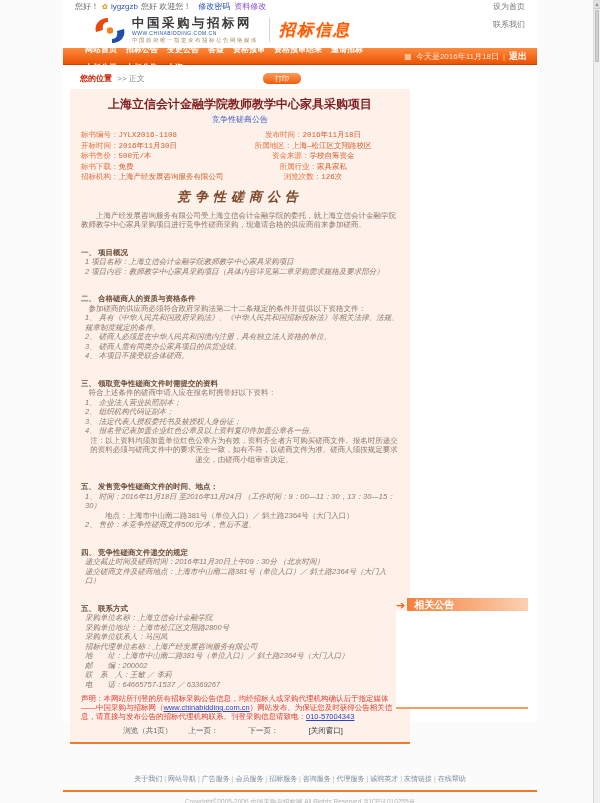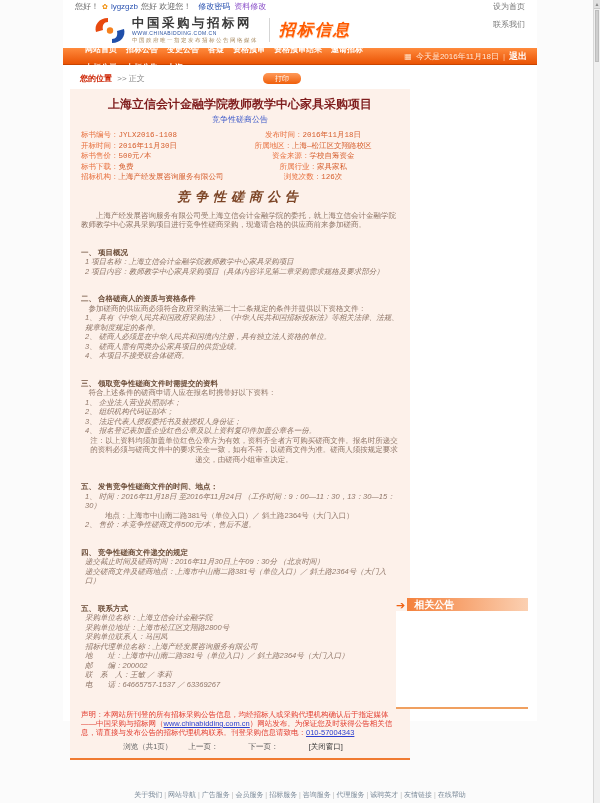--- a/index.html
+++ b/index.html
@@ -56,21 +56,21 @@
 
   .body { font-size:7.5px; line-height:9.5px; color:#8f7668; }
   .bl { }
   .bl.t-p { text-indent:2em; }
   .bl.t-p2 { text-indent:1em; }
   .bl.t-h { font-weight:bold; color:#6e503c; margin-top:18px; }
   .bl.t-item { padding-left:4px;font-style:italic; }
   .bl.t-sub { padding-left:24px; }
   .bl.t-note { padding-left:8px;text-align:center; }
 
-  .notice { margin-top:21px; font-size:7.5px; line-height:9px; color:#e23c2e; }
+  .notice { margin-top:5px; font-size:7.5px; line-height:9px; color:#e23c2e; }
   .notice-url, .notice-tel { color:#2b3fd0; text-decoration:underline; }
 
   .pager { text-align:center; font-size:7.5px; color:#666; margin:5px 0 3px 0; }
   .pager a { color:#555; text-decoration:none; margin:0 14px; }
   .pager .close { color:#333; }
 
   
   .sidebar { position:absolute; left:333px; top:598px; width:132px; }
   .sb-head { display:flex; align-items:center; }
   .sb-arrow { color:#f06010; font-size:11px; line-height:12px; margin-right:2px; }

